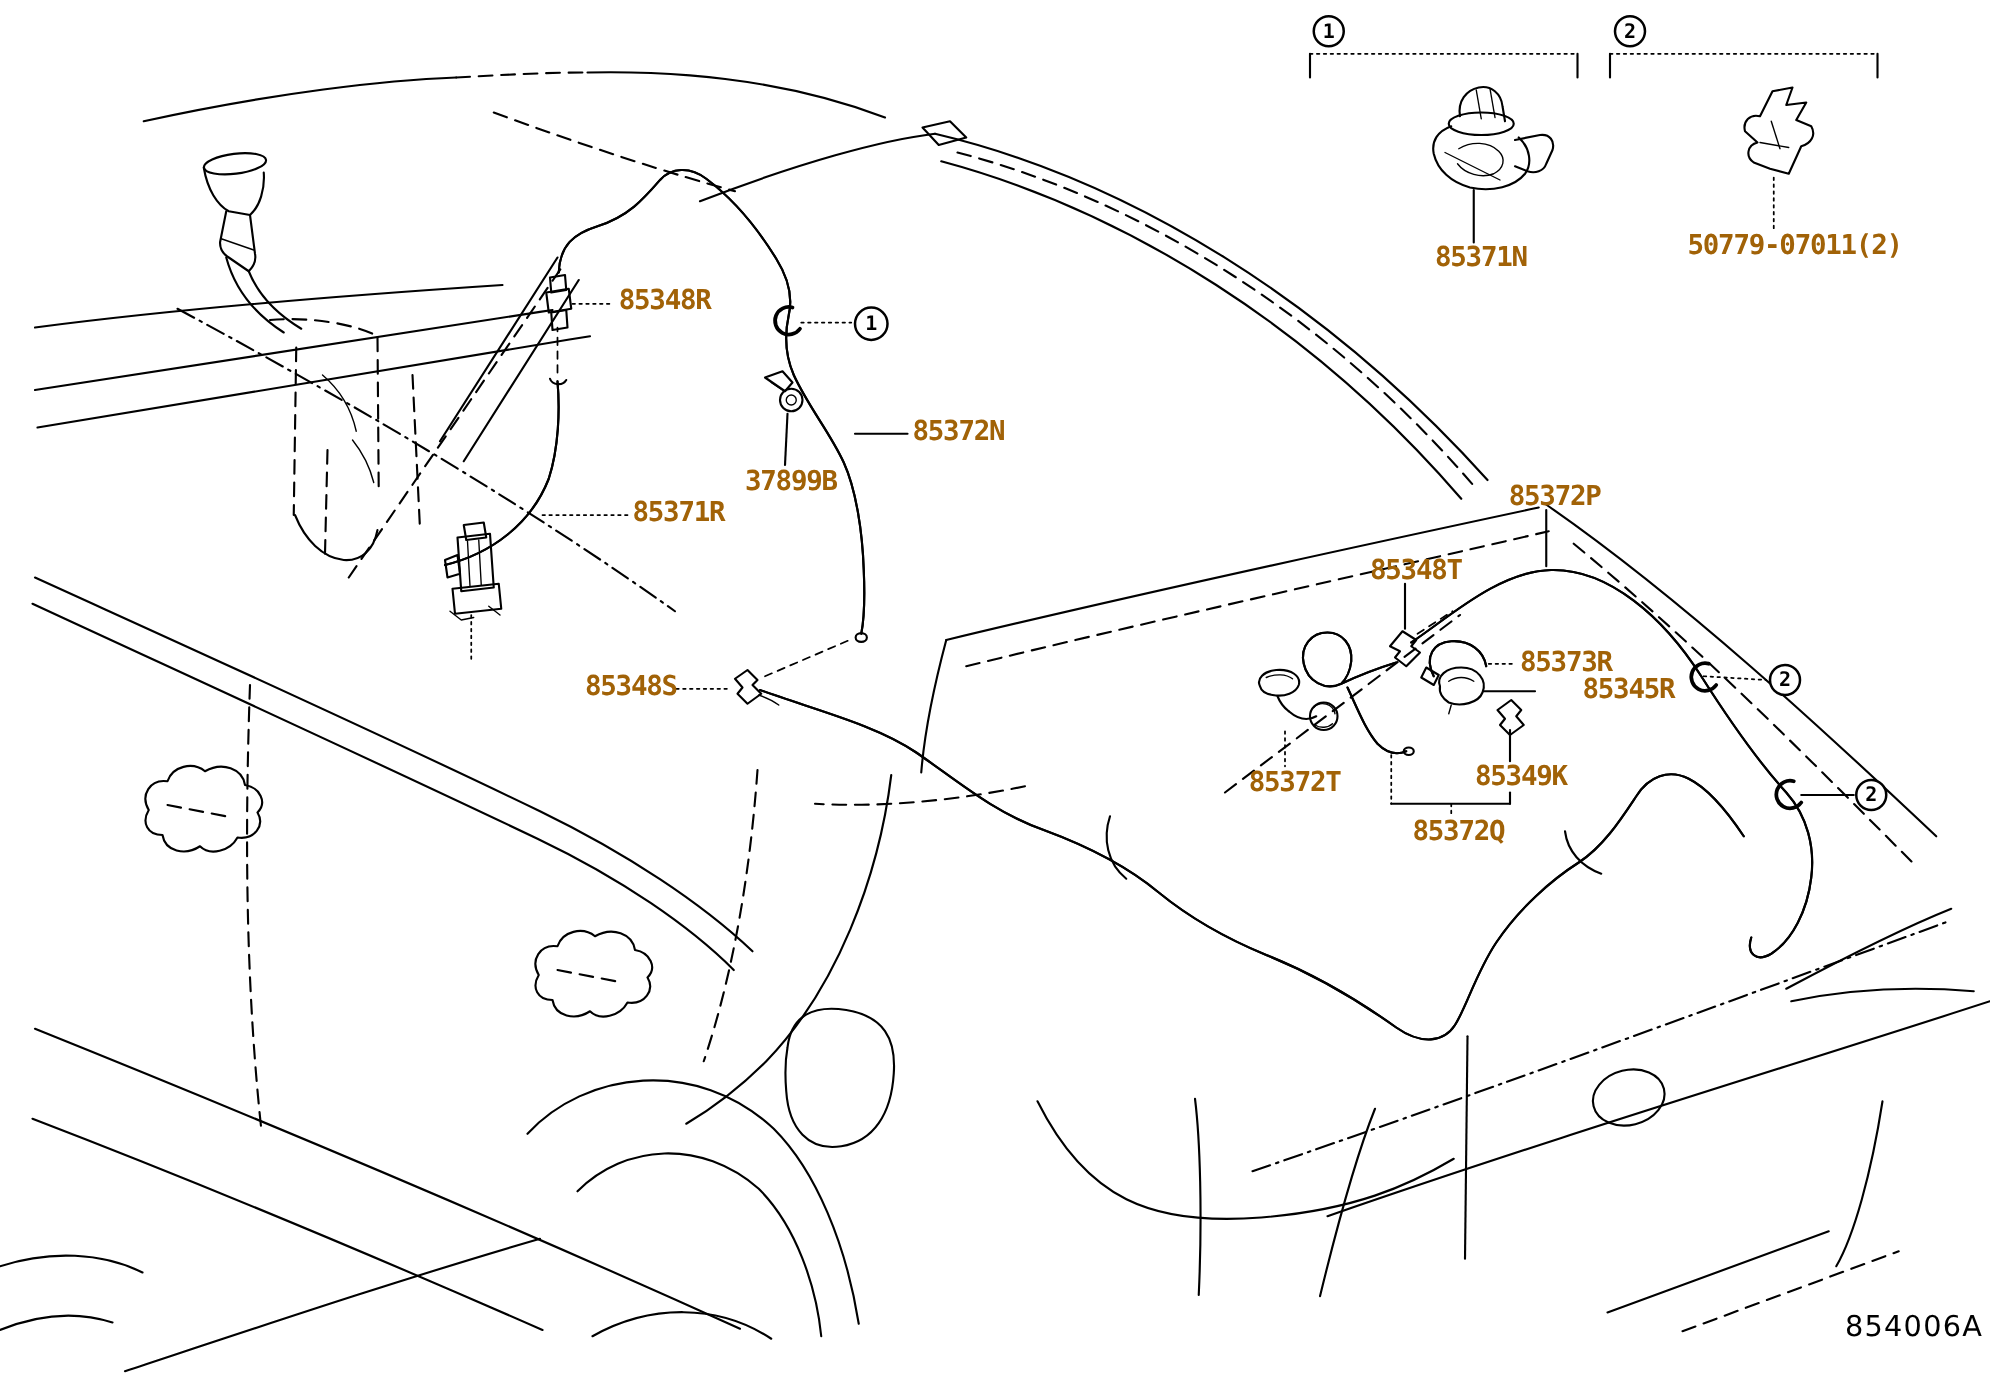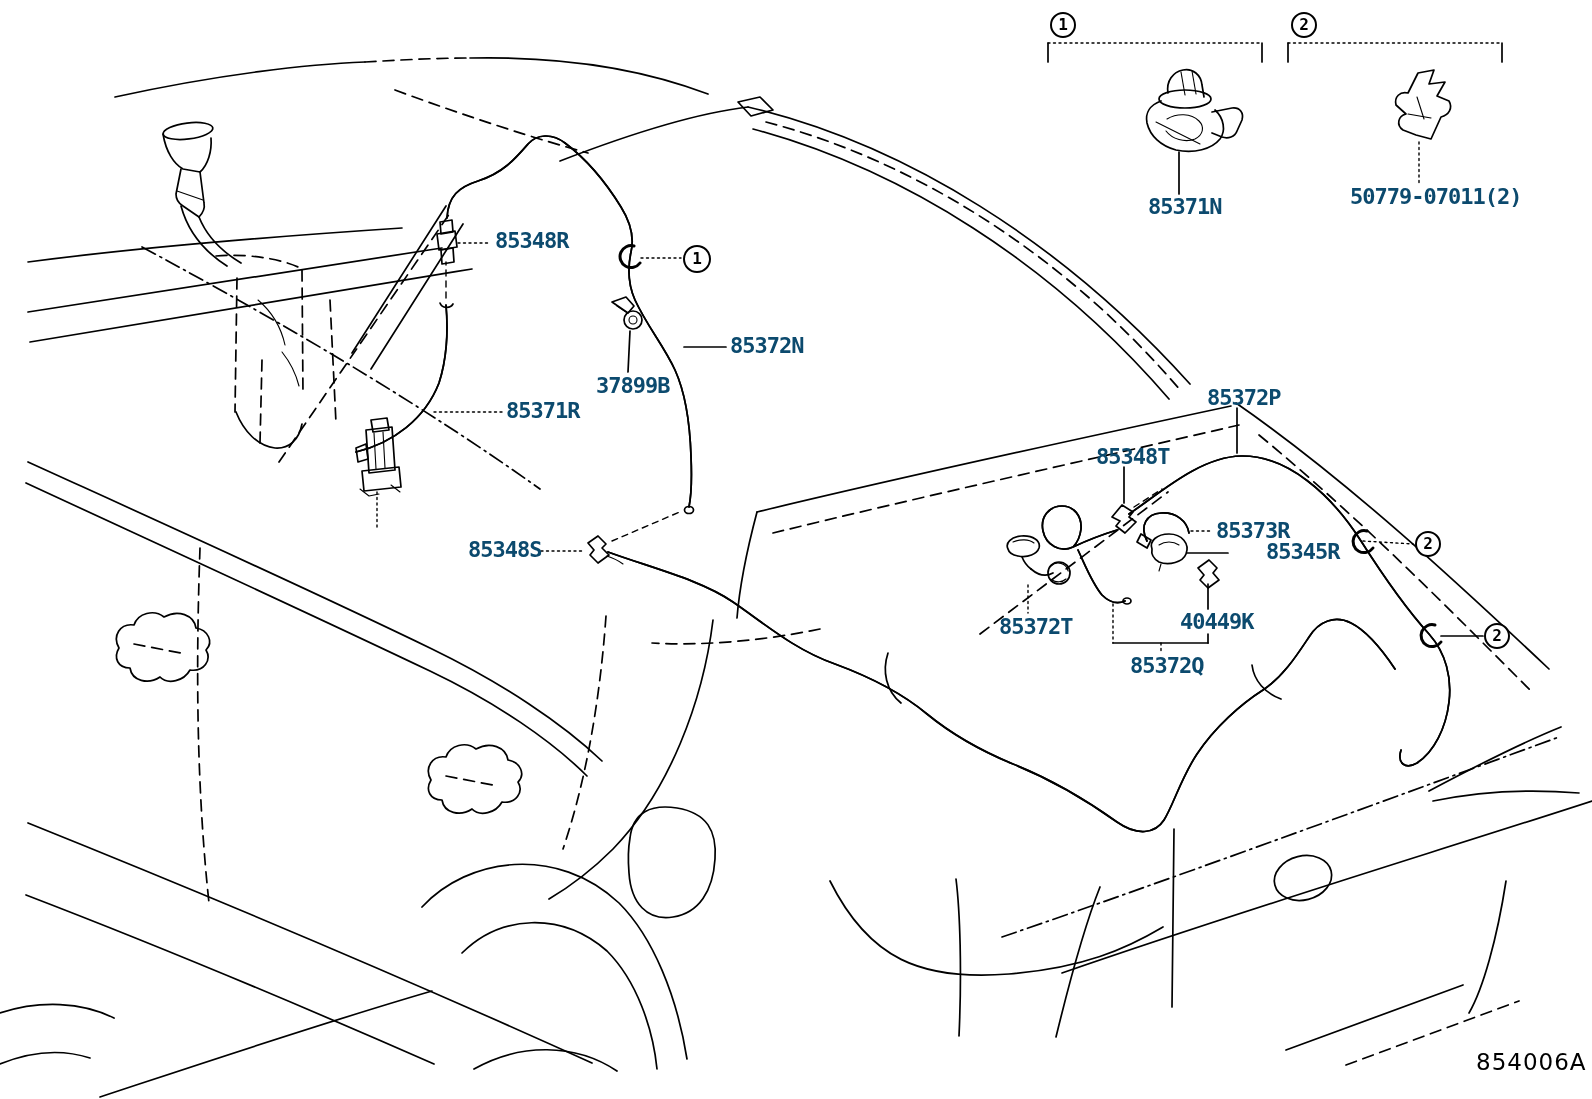--- a/index.html
+++ b/index.html
@@ -12,21 +12,21 @@
   .ln .thin{stroke-width:1.1;}
   .ln .dash{stroke-dasharray:11 7;}
   .ln .dashdot{stroke-dasharray:15 5 2 5;}
   .ln .dsm{stroke-dasharray:6 5;stroke-width:1.4;}
   .ln .dot{stroke-dasharray:2 3.5;stroke-width:1.4;}
   .ln .clip{stroke-width:3;}
   .hose-outer{stroke:#000;stroke-width:5;fill:none;stroke-linecap:round;}
   .hose-inner{stroke:#fff;stroke-width:2.4;fill:none;stroke-linecap:round;}
   
   .plabel{position:absolute;font:700 22px "DejaVu Sans Mono",monospace;
-          letter-spacing:-1px;color:#0c4a6e;white-space:nowrap;line-height:22px;}
+          letter-spacing:-1px;color:#a16207;white-space:nowrap;line-height:22px;}
   .note{font-size:21px;line-height:23px;}
   .callout{position:absolute;box-sizing:border-box;width:26px;height:26px;
            border:2px solid #000;border-radius:50%;background:#fff;text-align:center;
            font:700 16px "DejaVu Sans Mono",monospace;line-height:22px;color:#000;}
   .callout.big{width:28px;height:28px;line-height:24px;}
   .figcode{position:absolute;font:400 23px "DejaVu Sans",sans-serif;
            letter-spacing:1px;color:#000000;}
 </style>
 </head>
 <body>
@@ -238,21 +238,21 @@
 <div class="plabel" style="left:596px;top:375px">37899B</div>
 <div class="plabel" style="left:506px;top:400px">85371R</div>
 <div class="plabel" style="left:468px;top:539px">85348S</div>
 <div class="plabel" style="left:1148px;top:196px">85371N</div>
 <div class="plabel" style="left:1350px;top:186px">50779-07011(2)</div>
 <div class="plabel" style="left:1207px;top:387px">85372P</div>
 <div class="plabel" style="left:1096px;top:446px">85348T</div>
 <div class="plabel" style="left:1216px;top:520px">85373R</div>
 <div class="plabel" style="left:1266px;top:541px">85345R</div>
 <div class="plabel" style="left:999px;top:616px">85372T</div>
-<div class="plabel" style="left:1180px;top:611px">40449K</div>
+<div class="plabel" style="left:1180px;top:611px">85349K</div>
 <div class="plabel" style="left:1130px;top:655px">85372Q</div>
 
 
 <div class="callout" style="left:1050px;top:12px">1</div>
 <div class="callout" style="left:1291px;top:12px">2</div>
 <div class="callout big" style="left:683px;top:245px">1</div>
 <div class="callout" style="left:1415px;top:531px">2</div>
 <div class="callout" style="left:1484px;top:623px">2</div>
 
 <div class="figcode" style="left:1476px;top:1049px">854006A</div>

